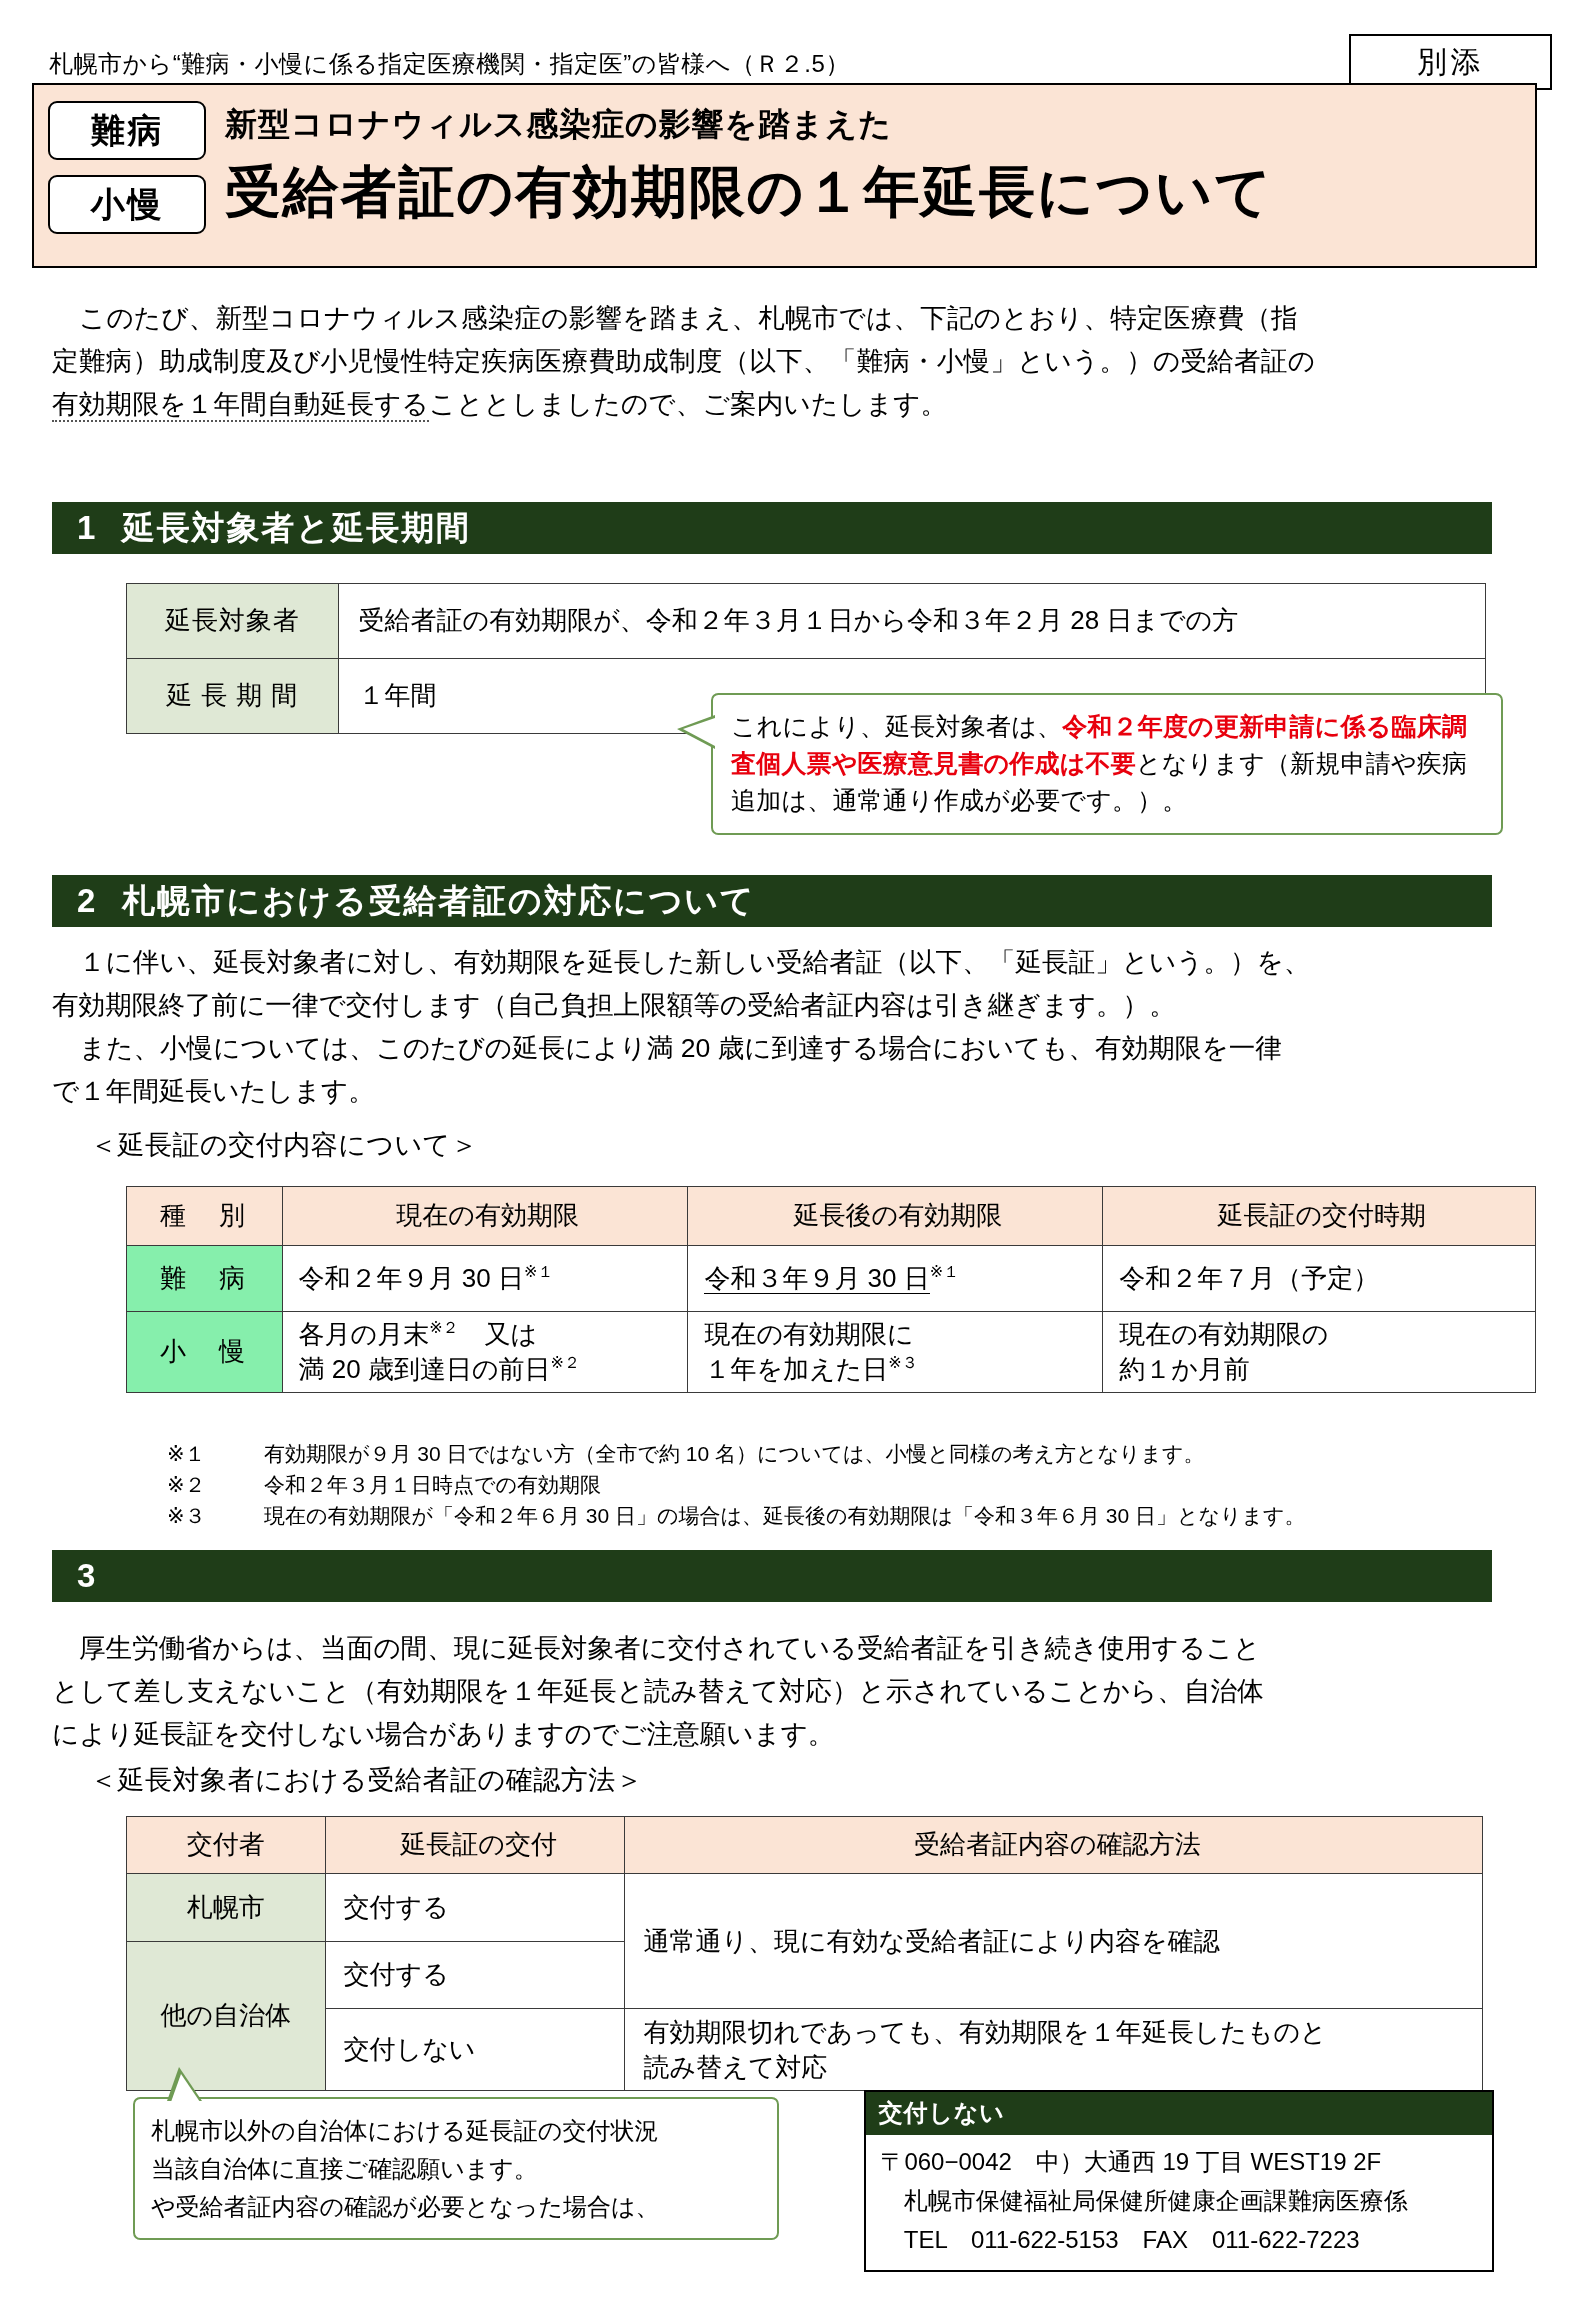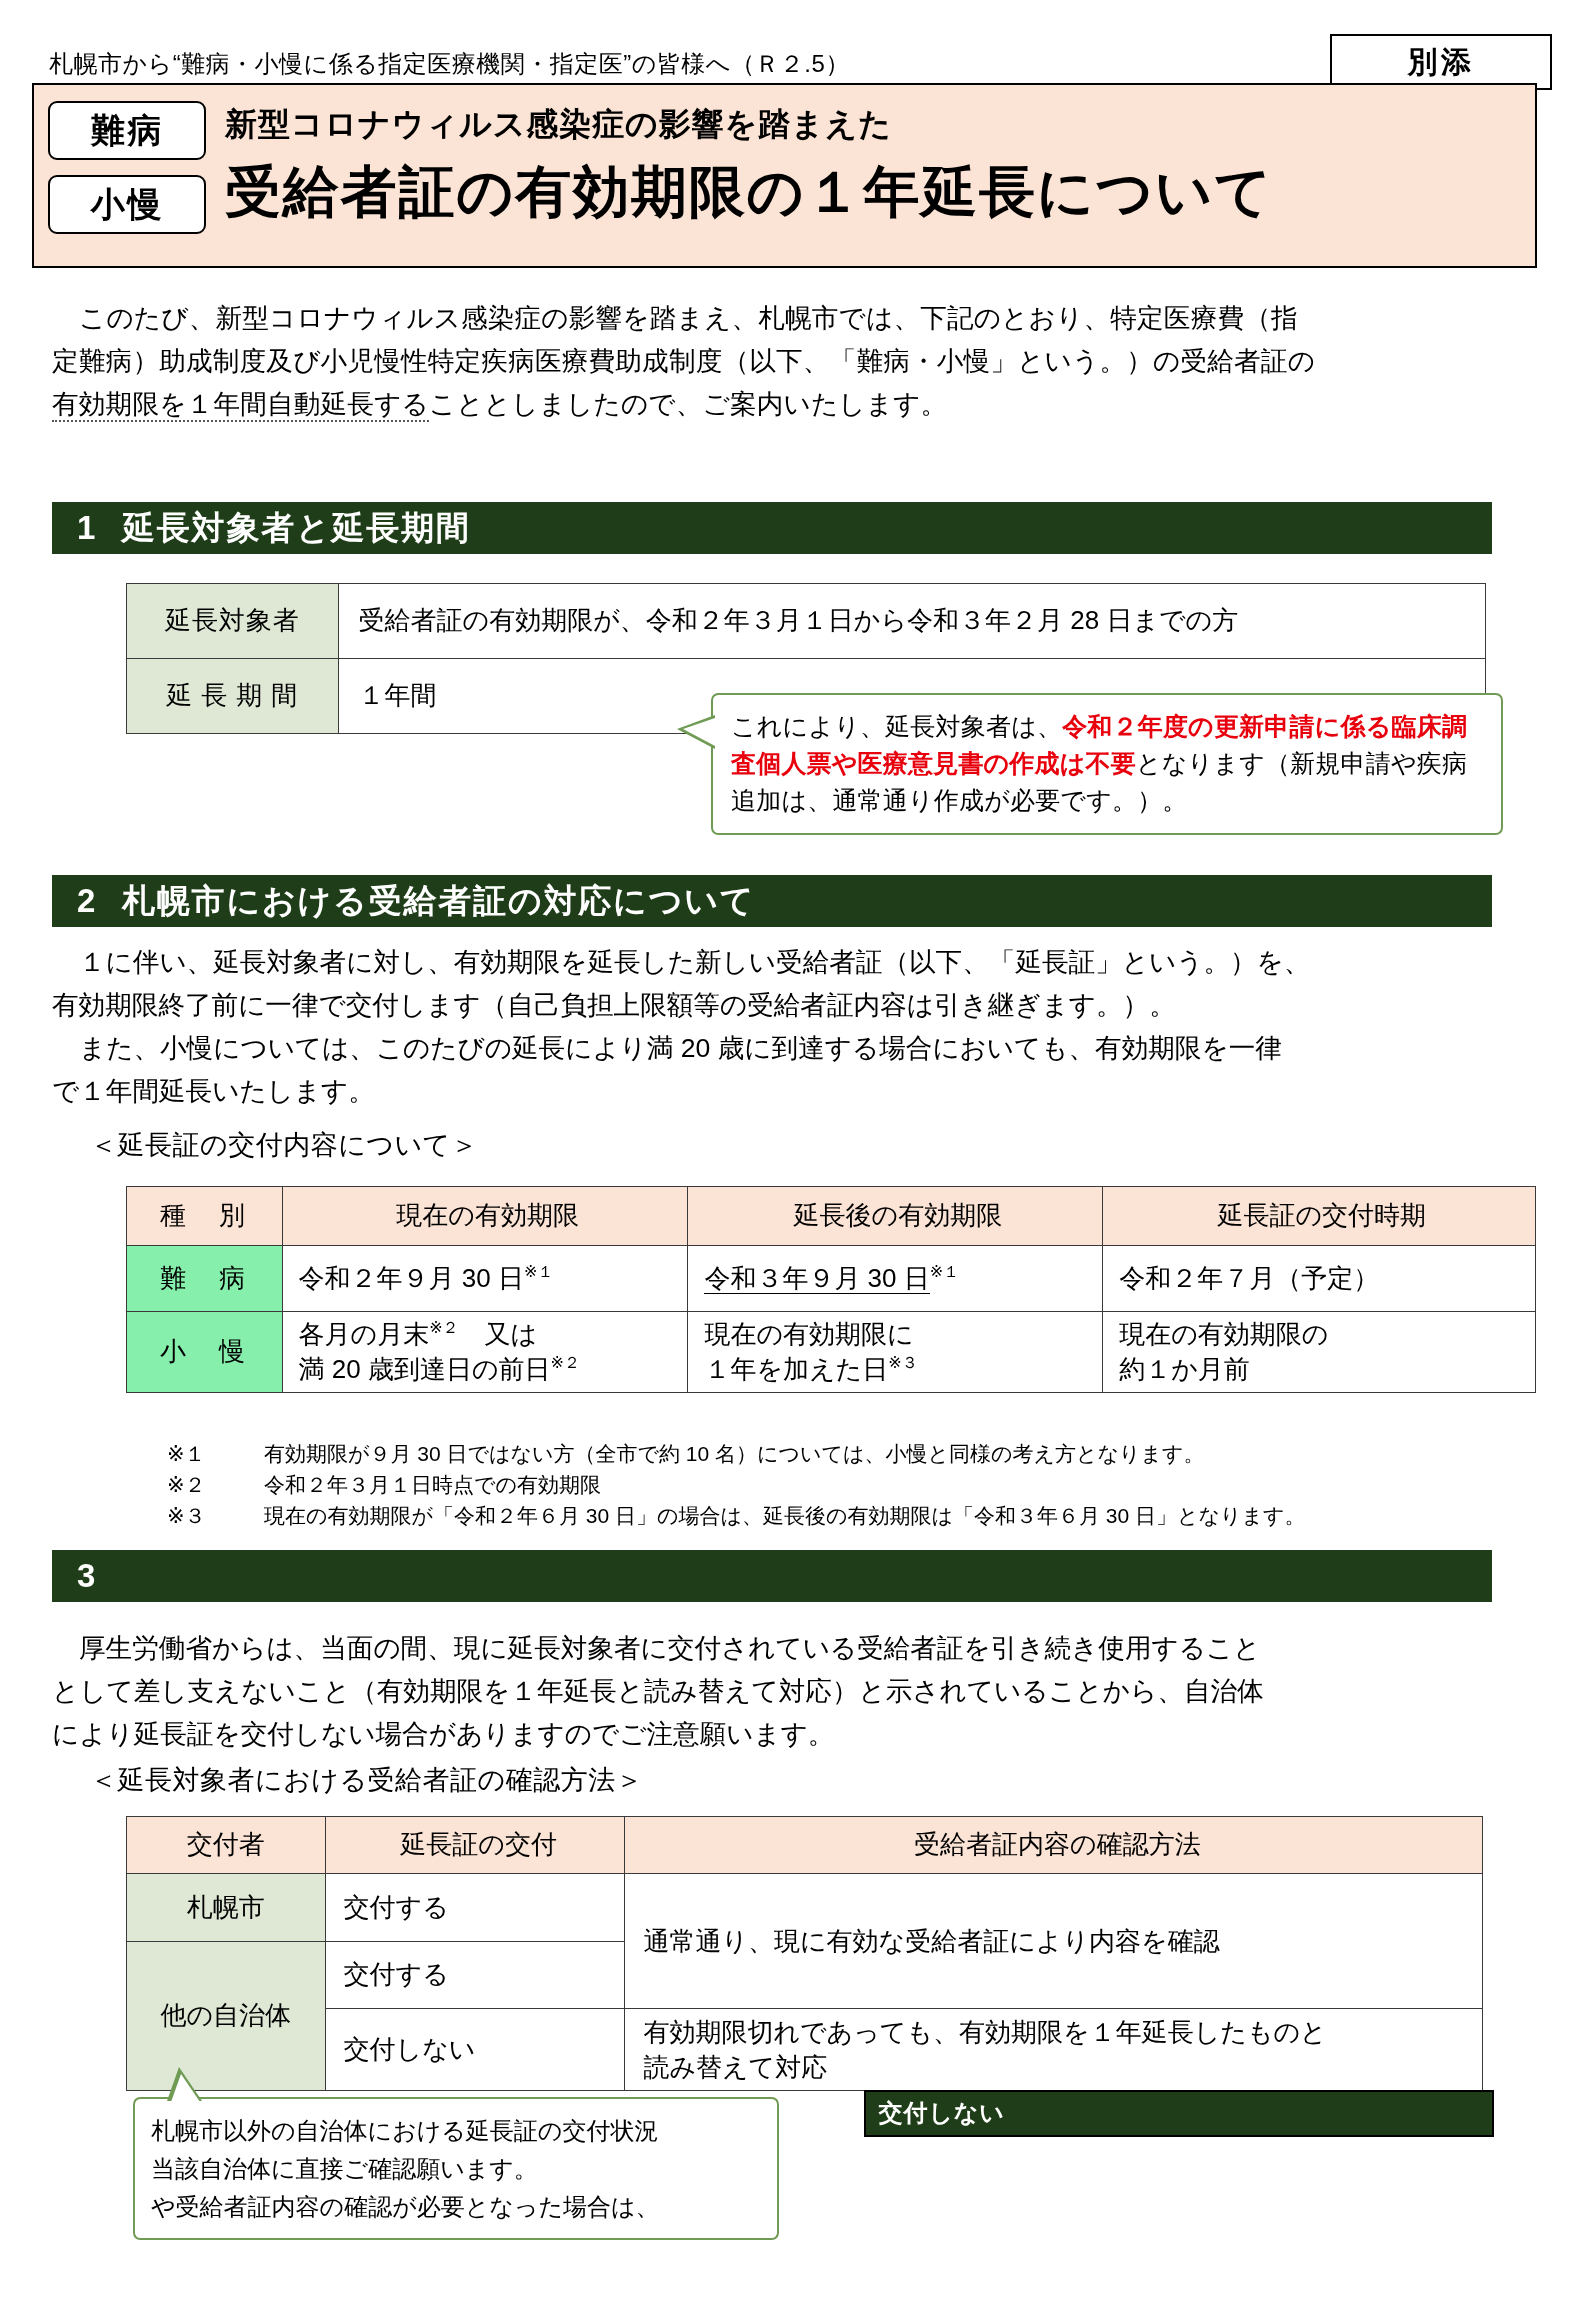--- a/index.html
+++ b/index.html
@@ -36,28 +36,28 @@
     left: 0;
     top: 14.4px;
     font-size: 24px;
     letter-spacing: 0.5px;
     white-space: nowrap;
   }
   .besshi-box {
     position: absolute;
     right: 0;
     top: 0;
-    width: 222px;
+    width: 203px;
     height: 56px;
     border: 2.7px solid #000;
     display: flex;
     align-items: center;
     justify-content: center;
     font-size: 30px;
-    font-weight: bold;
+    font-weight: normal;
     letter-spacing: 3.6px;
     box-sizing: border-box;
   }
 
   
   .title-banner {
     position: absolute;
     top: 83px;
     left: 32px;
     width: 1505px;
@@ -476,16 +476,21 @@
   <div class="bubble2">
     <span class="tail"></span>
     <span class="tail-in"></span>
     <div>札幌市以外の自治体における延長証の交付状況</div>
     <div>当該自治体に直接ご確認願います。</div>
     <div>や受給者証内容の確認が必要となった場合は、</div>
   </div>
 
   <div class="contact">
     <div class="contact-head">交付しない</div>
+    <div class="contact-body">
+      <div class="nowrap">〒060−0042　中）大通西 19 丁目 WEST19 2F</div>
+      <div class="nowrap" style="padding-left:23.4px;">札幌市保健福祉局保健所健康企画課難病医療係</div>
+      <div class="nowrap" style="padding-left:23.4px;">TEL　011-622-5153　FAX　011-622-7223</div>
+    </div>
   </div>
 
 </div>
 
 
 </body></html>

